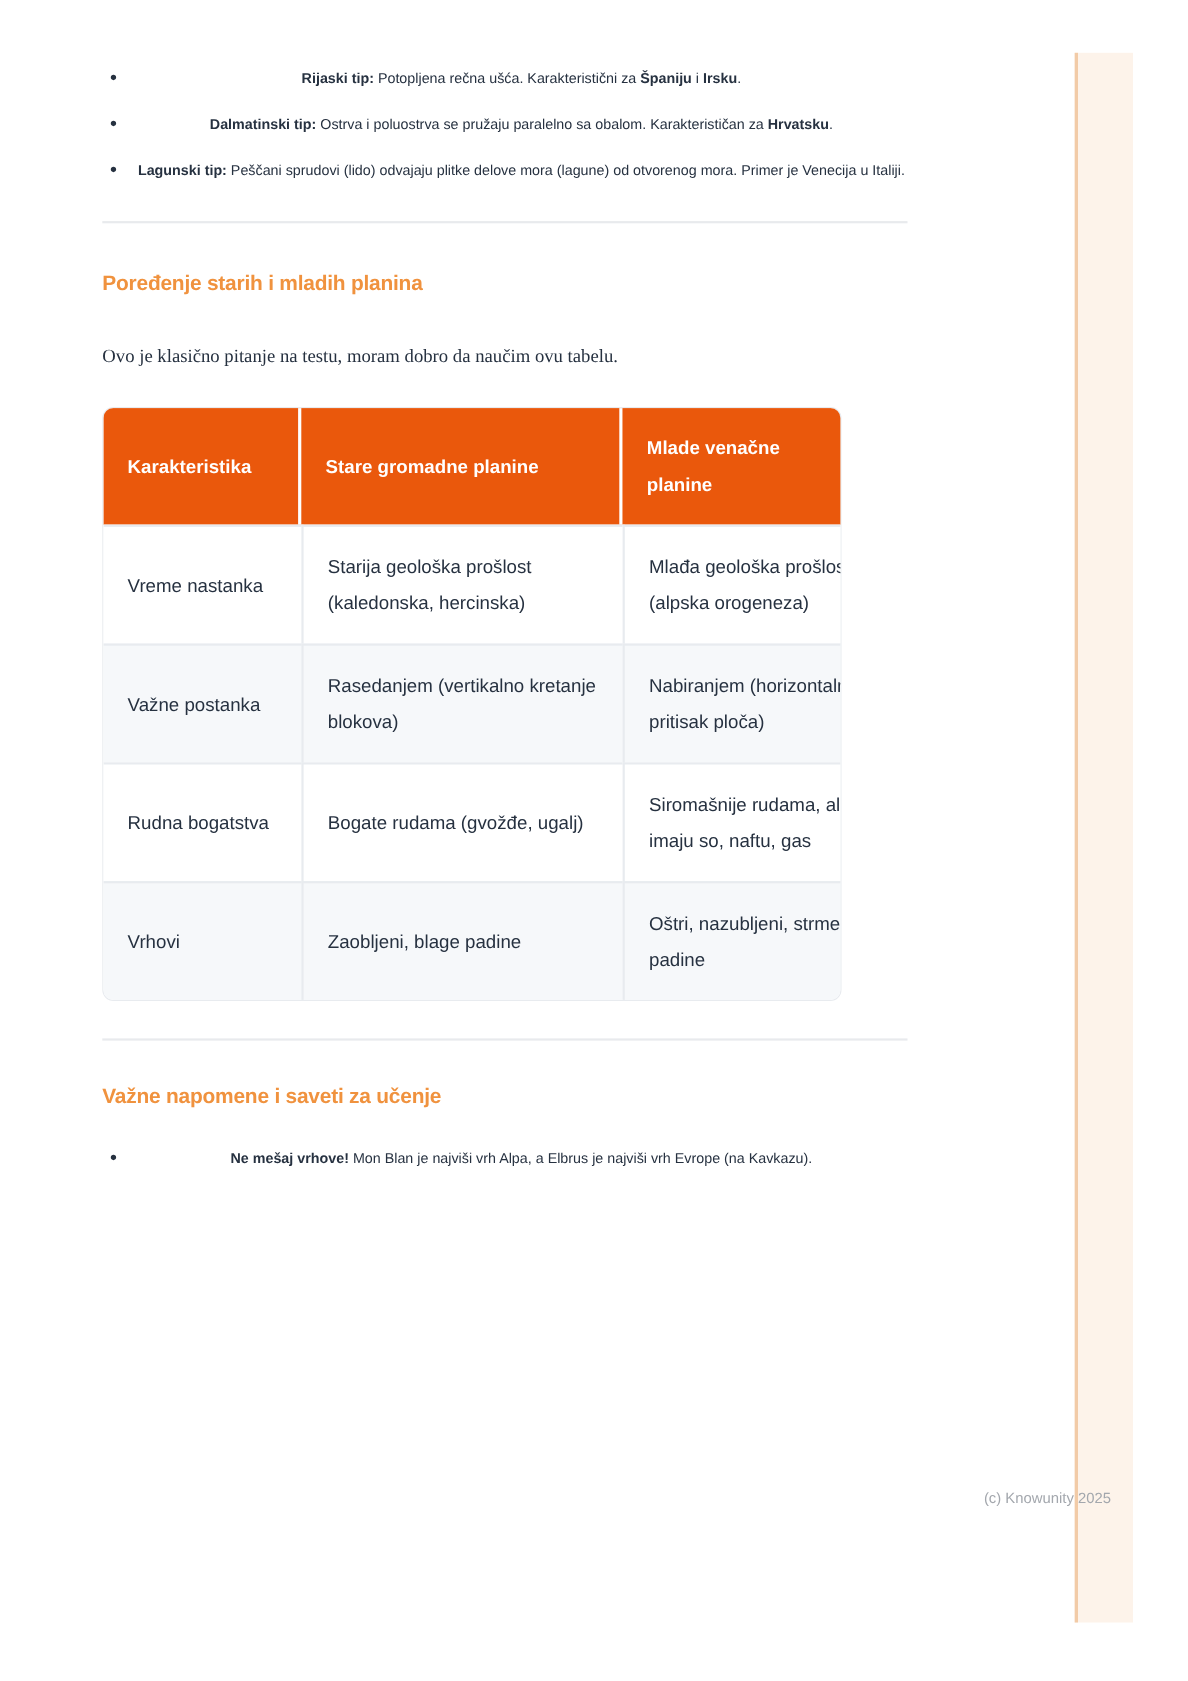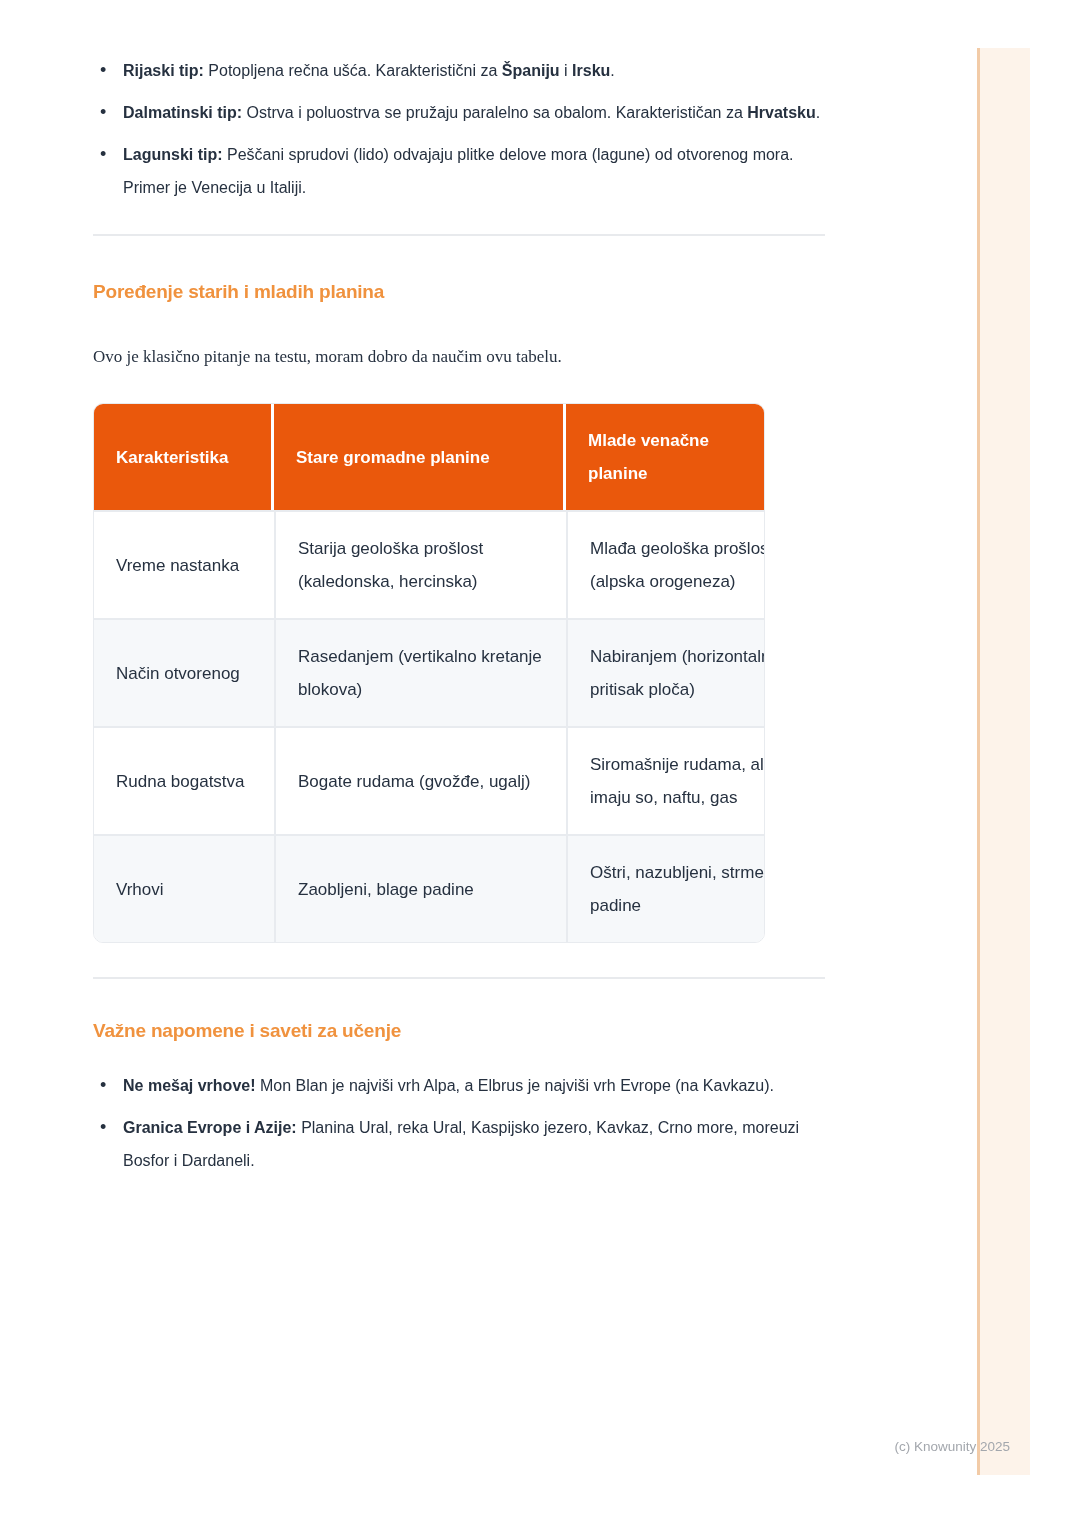--- a/index.html
+++ b/index.html
@@ -25,23 +25,24 @@
   .content{
     margin-left:93px;
     width:732px;
     padding-top:54px;
   }
   
   ul.bullets{list-style:none;}
   ul.bullets li{
     position:relative;
     padding-left:30px;
-    font-size:16px;
+    font-size:13px;
     line-height:33px;
     margin-bottom:9px;
+    text-align:center;
   }
   ul.bullets li::before{
     content:"\2022";
     position:absolute;
     left:7px;
     top:0;
     font-size:18px;
     color:var(--text);
   }
   .b{font-weight:700;}
@@ -115,21 +116,21 @@
     left:977px;
     top:48px;
     width:53px;
     height:1427px;
     background:var(--band-bg);
     border-left:3px solid var(--band-line);
   }
   
   .footer-credit{
     position:absolute;
-    top:1439px;
+    top:1354px;
     right:70px;
     font-size:13.5px;
     color:var(--muted);
     z-index:2;
     text-align:right;
   }
 </style>
 </head>
 <body>
 
@@ -163,21 +164,21 @@
           <th><span class="wrap-narrow">Mlade venačne planine</span></th>
         </tr>
       </thead>
       <tbody>
         <tr>
           <td>Vreme nastanka</td>
           <td>Starija geološka prošlost (kaledonska, hercinska)</td>
           <td>Mlađa geološka prošlost (alpska orogeneza)</td>
         </tr>
         <tr>
-          <td>Način otvorenog</td>
+          <td>Važne postanka</td>
           <td>Rasedanjem (vertikalno kretanje blokova)</td>
           <td>Nabiranjem (horizontalni pritisak ploča)</td>
         </tr>
         <tr>
           <td>Rudna bogatstva</td>
           <td>Bogate rudama (gvožđe, ugalj)</td>
           <td>Siromašnije rudama, ali imaju so, naftu, gas</td>
         </tr>
         <tr>
           <td>Vrhovi</td>
@@ -187,18 +188,17 @@
       </tbody>
     </table>
   </div>
 
   <hr class="divider divider2">
 
   <h2 class="section-heading second">Važne napomene i saveti za učenje</h2>
 
   <ul class="bullets notes">
     <li><span class="b">Ne mešaj vrhove!</span><span> Mon Blan je najviši vrh Alpa, a Elbrus je najviši vrh Evrope (na Kavkazu).</span></li>
-    <li><span class="b">Granica Evrope i Azije:</span><span> Planina Ural, reka Ural, Kaspijsko jezero, Kavkaz, Crno more, moreuzi Bosfor i Dardaneli.</span></li>
   </ul>
 
 </div>
 
 <div class="footer-credit">(c) Knowunity 2025</div>
 
 </body></html>

